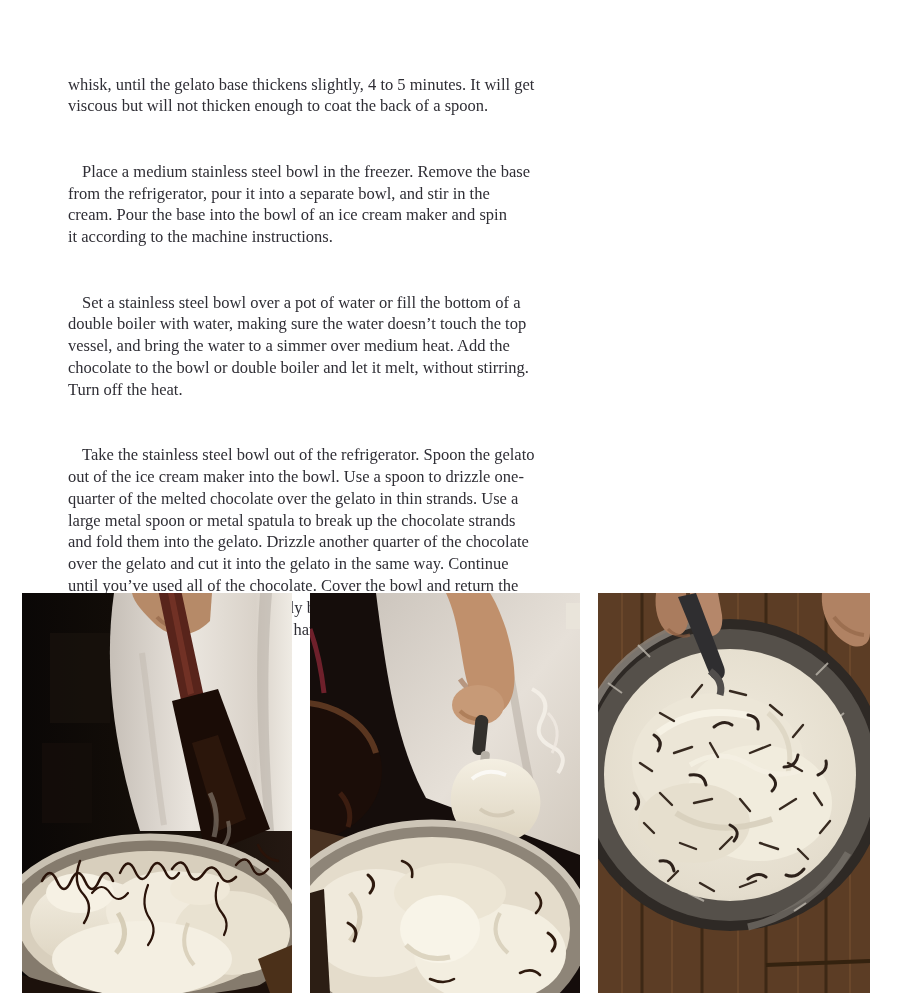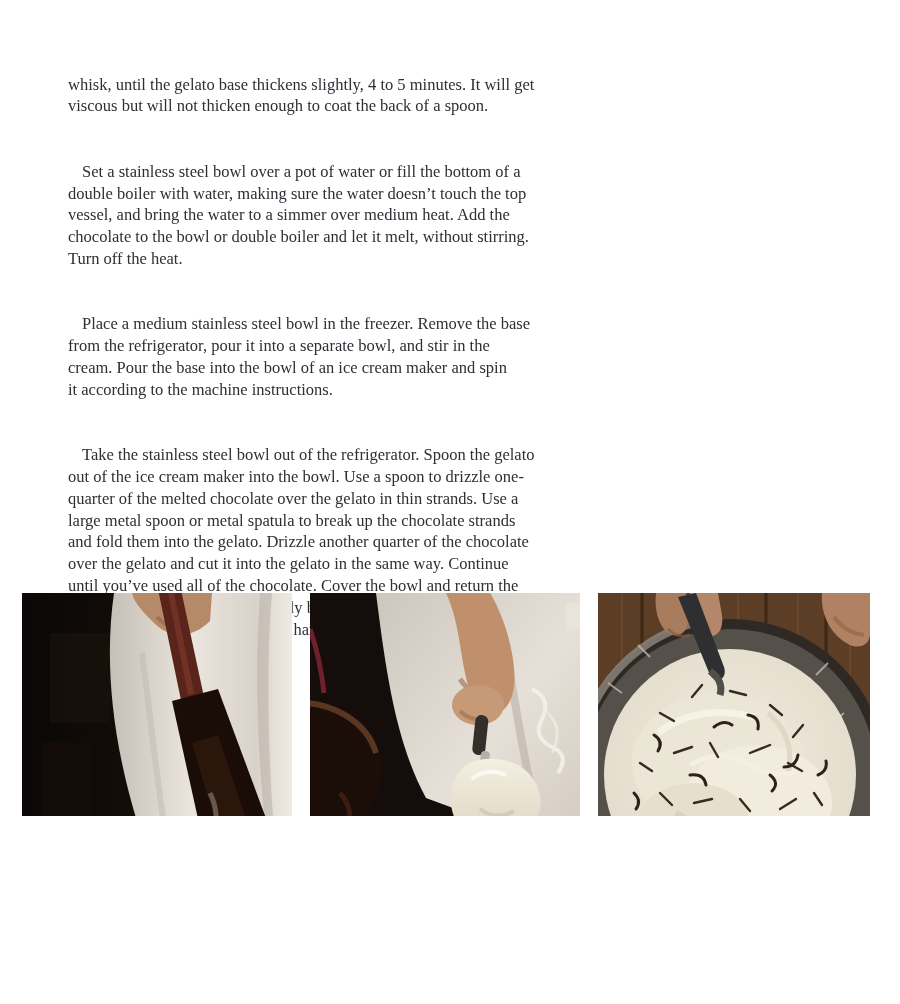--- a/index.html
+++ b/index.html
@@ -1,16 +1,16 @@
 <!DOCTYPE html>
 <html><head>
 <meta charset="utf-8">
 <style>
   html,body{margin:0;padding:0;background:#ffffff;}
-  .page{position:relative;width:900px;height:816px;background:#ffffff;overflow:hidden;}
+  .page{position:relative;width:900px;height:1004px;background:#ffffff;overflow:hidden;}
   .text-col{
     position:absolute;left:68px;top:30px;width:540px;
     font-family:"Liberation Serif","DejaVu Serif",serif;
     font-size:16.5px;line-height:21.8px;color:#2f2e35;
     white-space:pre;
   }
   .text-col p{margin:0;}
   .text-col p.indent{text-indent:14px;}
   .photo-row{position:absolute;left:0;top:593px;width:900px;height:400px;}
   figure{margin:0;padding:0;position:absolute;top:0;width:270px;height:400px;overflow:hidden;}
@@ -20,29 +20,29 @@
   #photo-3{left:598px;width:272px;}
 </style>
 </head>
 <body>
 
 <main class="page">
 
   <section class="text-col">
     <p>whisk, until the gelato base thickens slightly, 4 to 5 minutes. It will get
 viscous but will not thicken enough to coat the back of a spoon.</p>
+    <p class="indent">Place a medium stainless steel bowl in the freezer. Remove the base
+from the refrigerator, pour it into a separate bowl, and stir in the
+cream. Pour the base into the bowl of an ice cream maker and spin
+it according to the machine instructions.</p>
     <p class="indent">Set a stainless steel bowl over a pot of water or fill the bottom of a
 double boiler with water, making sure the water doesn’t touch the top
 vessel, and bring the water to a simmer over medium heat. Add the
 chocolate to the bowl or double boiler and let it melt, without stirring.
 Turn off the heat.</p>
-    <p class="indent">Place a medium stainless steel bowl in the freezer. Remove the base
-from the refrigerator, pour it into a separate bowl, and stir in the
-cream. Pour the base into the bowl of an ice cream maker and spin
-it according to the machine instructions.</p>
     <p class="indent">Take the stainless steel bowl out of the refrigerator. Spoon the gelato
 out of the ice cream maker into the bowl. Use a spoon to drizzle one-
 quarter of the melted chocolate over the gelato in thin strands. Use a
 large metal spoon or metal spatula to break up the chocolate strands
 and fold them into the gelato. Drizzle another quarter of the chocolate
 over the gelato and cut it into the gelato in the same way. Continue
 until you’ve used all of the chocolate. Cover the bowl and return the
 gelato to the freezer to firm slightly before serving. Serve it within a
 few hours of spinning it, before it hardens.</p>
   </section>

